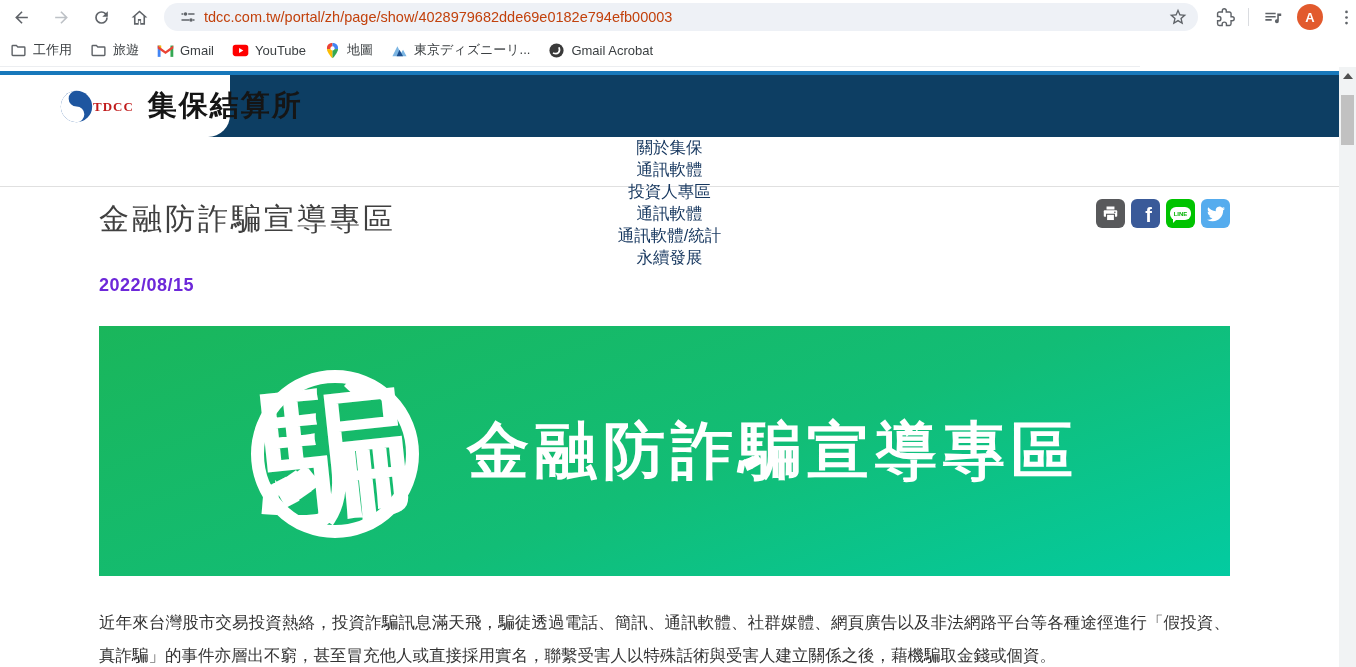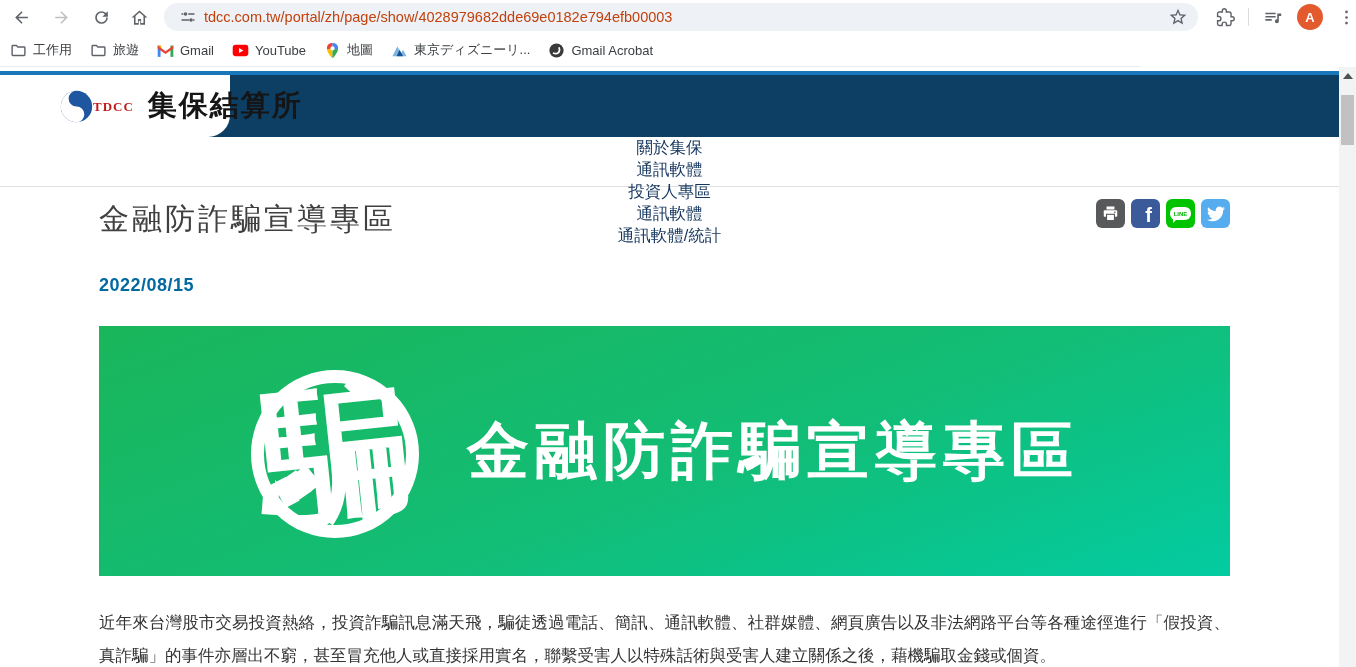--- a/index.html
+++ b/index.html
@@ -85,21 +85,21 @@
   .sh-fb span { line-height: 26px; margin-left: 6px; }
   .sh-line { background: #00c300; }
   .line-bubble { background: #fff; border-radius: 6px; width: 21px; height: 13px;
                  display: flex; align-items: center; justify-content: center; position: relative; }
   .line-bubble::after { content: ""; position: absolute; left: 3px; bottom: -3px;
                         border: 3px solid transparent; border-top-color: #fff; border-left-color: #fff; }
   .line-bubble span { color: #00b300; font-size: 6px; font-weight: 700; letter-spacing: 0; }
   .sh-tw { background: #55acee; }
   .sh-tw svg { width: 18px; height: 18px; }
 
-  .date { margin-top: 34px; font-size: 18px; font-weight: 700; color: #0369a1; letter-spacing: 0.5px; }
+  .date { margin-top: 34px; font-size: 18px; font-weight: 700; color: #6d28d9; letter-spacing: 0.5px; }
 
   .banner { position: relative; margin-top: 30px; width: 1131px; height: 250px;
             background: linear-gradient(160deg, #1ab65b 0%, #12bd76 55%, #03cba1 100%); overflow: hidden; }
   .stamp { position: absolute; left: 152px; top: 44px; width: 168px; height: 168px;
            border: 13px solid #fff; border-radius: 50%;
            display: flex; align-items: center; justify-content: center; }
   .stamp-char { font-size: 148px; font-weight: 900; color: #fff; line-height: 1;
                 transform: rotate(-6deg); white-space: nowrap; }
   .banner-heading { position: absolute; left: 368px; top: 50%; transform: translateY(-50%);
                     font-size: 62px; font-weight: 800; color: #fff; letter-spacing: 6px;
@@ -260,20 +260,21 @@
       <span class="logo-name">集保結算所</span>
     </div>
   </div>
 
   <div class="nav">
     <div class="nav-item">關於集保</div>
     <div class="nav-item">通訊軟體</div>
     <div class="nav-item">投資人專區</div>
     <div class="nav-item">通訊軟體</div>
     <div class="nav-item">通訊軟體/統計</div>
+    <div class="nav-item">永續發展</div>
   </div>
 
   <div class="content">
     <div class="title-row">
       <h1 class="page-title">金融防詐騙宣導專區</h1>
       <div class="share">
         <div class="sh sh-print">
           <svg viewBox="0 0 24 24">
             <path fill="#fff" d="M7 3h10v4H7z"></path>
             <rect x="3.5" y="8" width="17" height="8" rx="1" fill="#fff"></rect>

